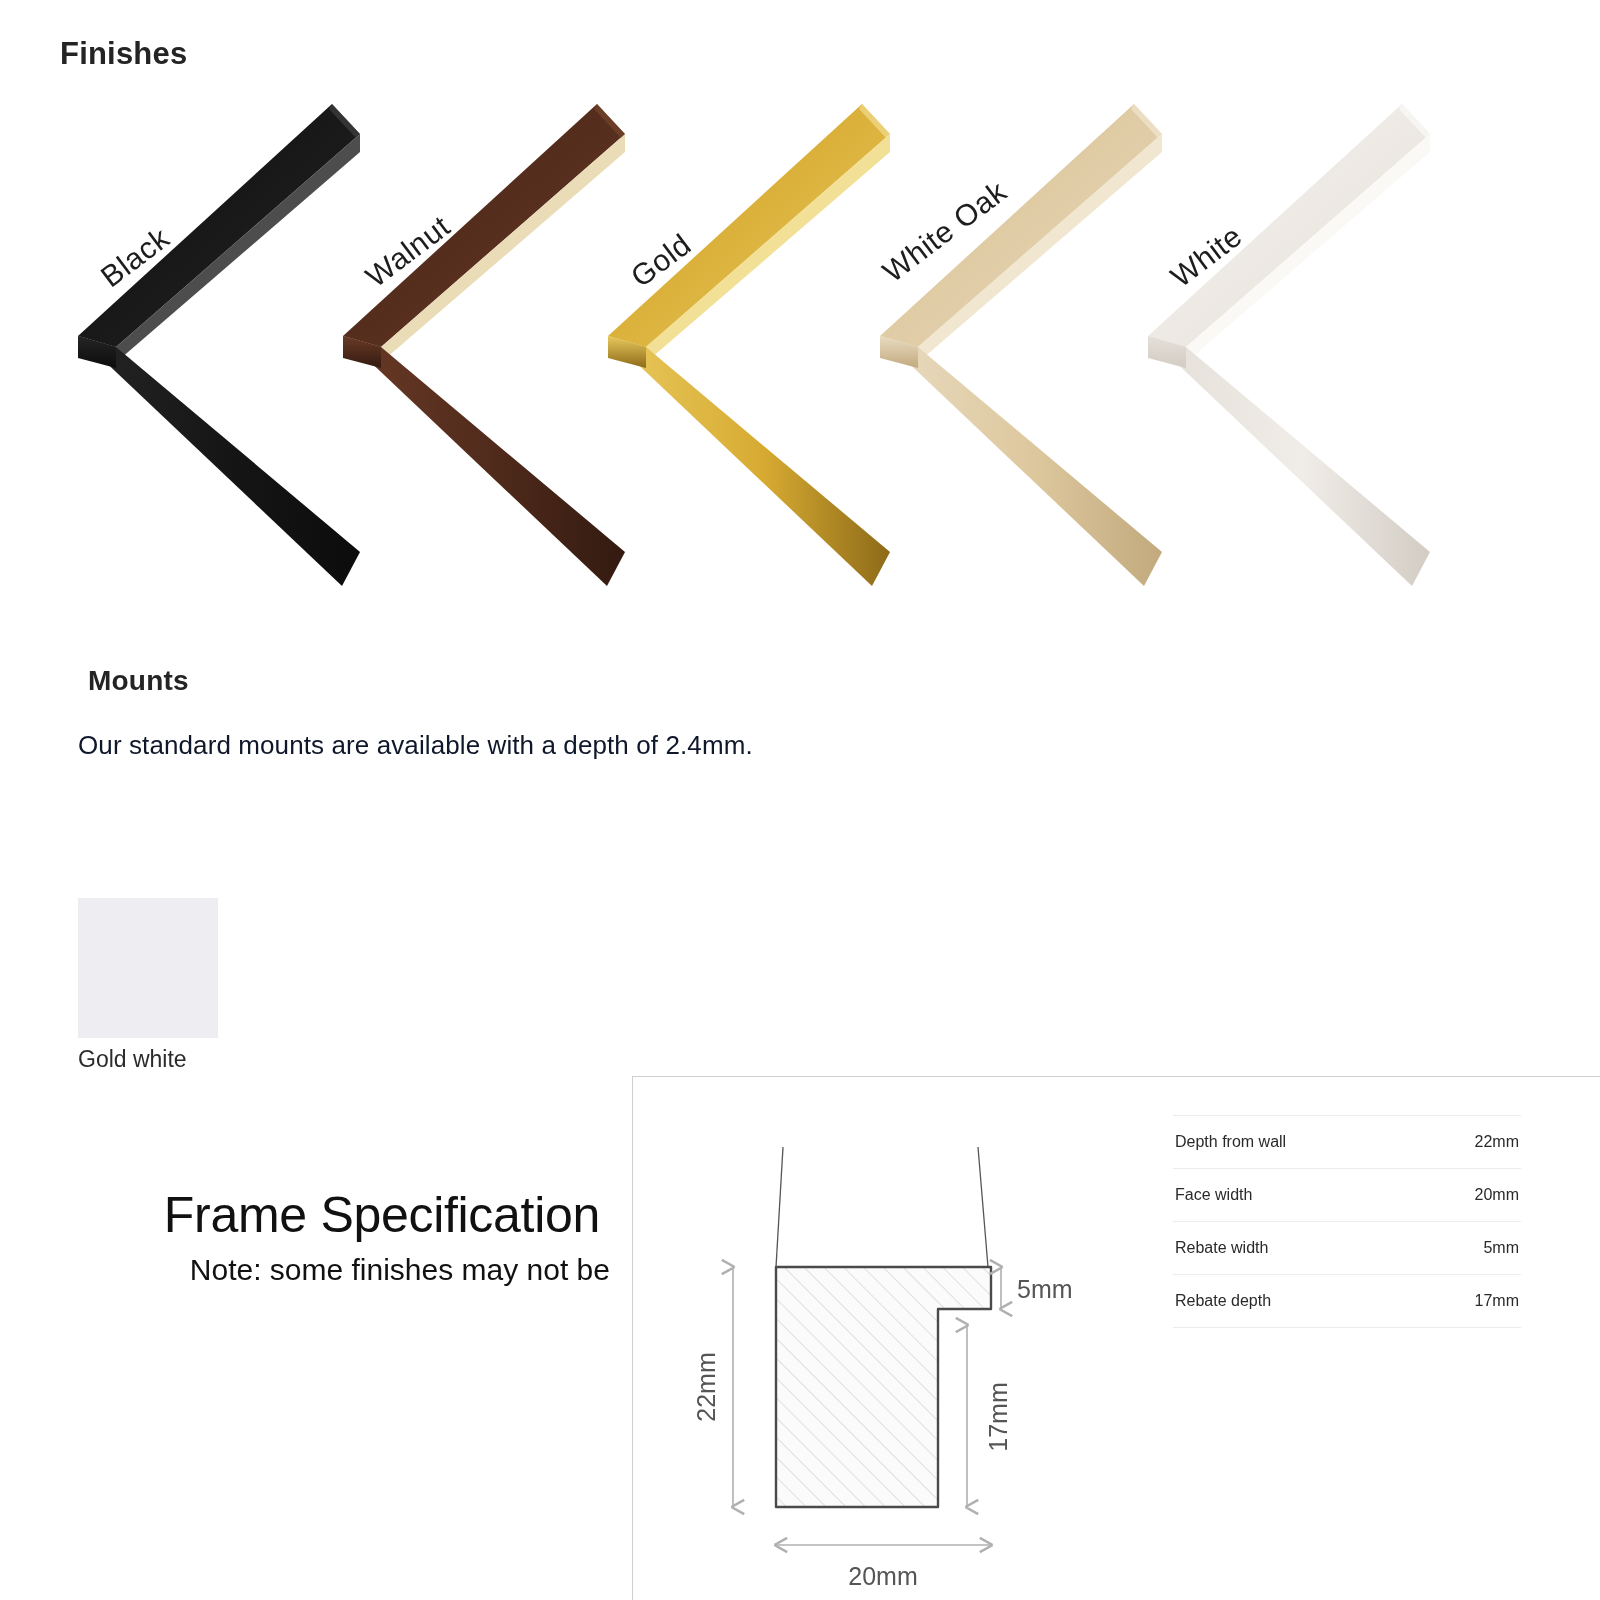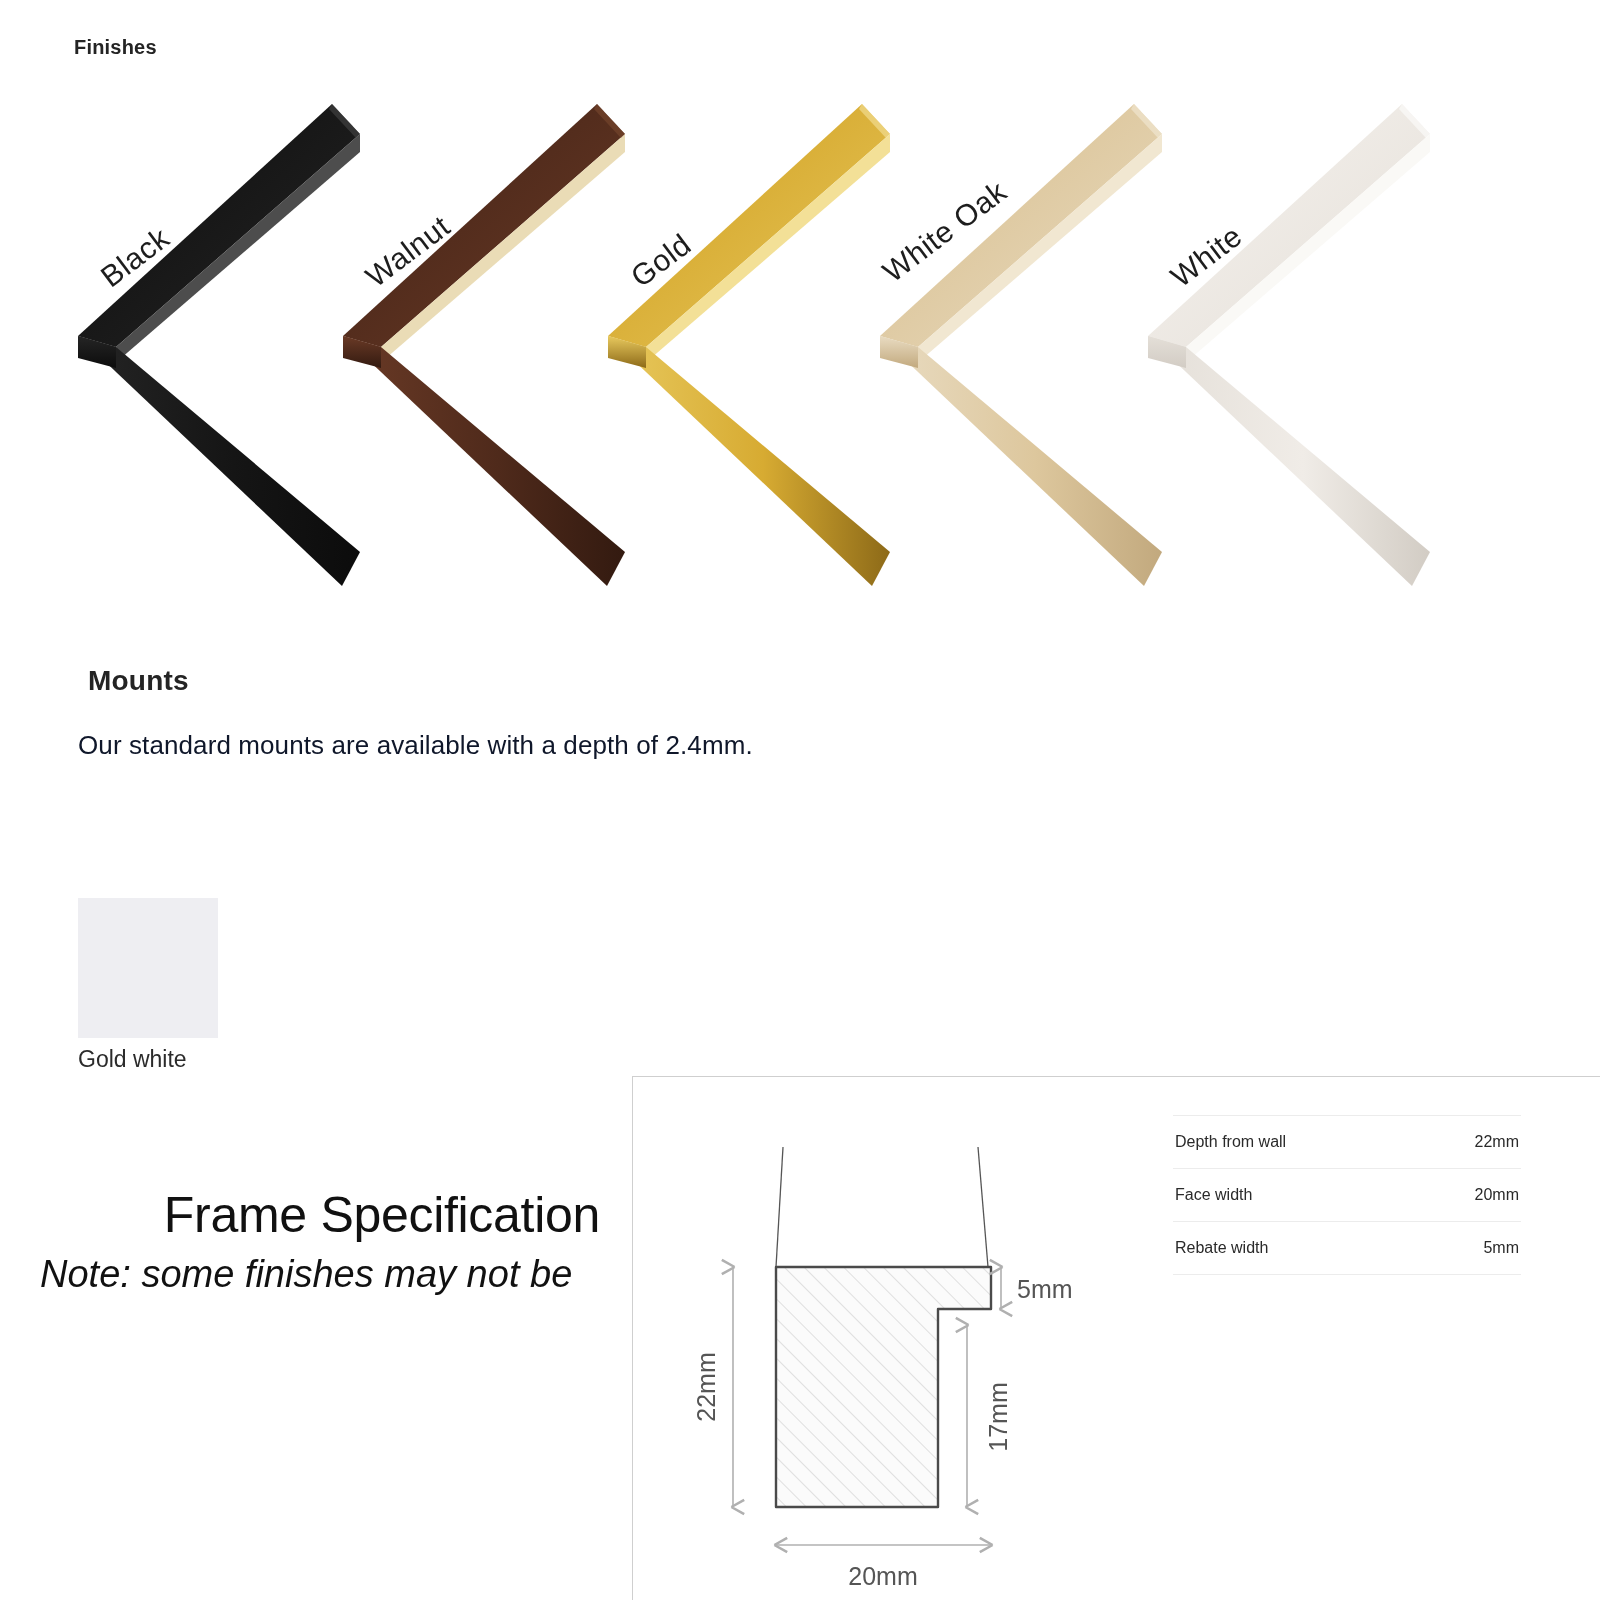--- a/index.html
+++ b/index.html
@@ -8,22 +8,22 @@
     height: 1600px;
     background: #ffffff;
     font-family: "Liberation Sans", sans-serif;
     color: #1f1f1f;
     overflow: hidden;
   }
   #root { position: relative; width: 1600px; height: 1600px; }
 
   
   .h-finishes {
-    position: absolute; left: 74px; top: 36px;
-    font-size: 20px; font-weight: bold; letter-spacing: .2px;
+    position: absolute; left: 60px; top: 36px;
+    font-size: 31px; font-weight: bold; letter-spacing: .2px;
     color: #242424;
   }
   .h-mounts {
     position: absolute; left: 88px; top: 665px;
     font-size: 28px; font-weight: bold; letter-spacing: .2px;
     color: #242424;
   }
   .p-mount {
     position: absolute; left: 78px;
     font-size: 26px; line-height: 1.42; font-weight: 300;
@@ -63,24 +63,23 @@
   
   .spec-title {
     position: absolute; left: 60px; top: 1186px; width: 540px;
     text-align: right;
     font-size: 50px; font-weight: 300; letter-spacing: -.3px;
     color: #111;
     white-space: nowrap;
   }
   .spec-note {
     position: absolute; left: 40px; top: 1253px; width: 570px;
-    text-align: left;
-    font-size: 38px; font-weight: 300; line-height: 1.15;
+    text-align: right;
+    font-size: 30px; font-weight: 300; line-height: 1.15;
     color: #111;
-    font-style: italic;
   }
 
   
   .spec-panel {
     position: absolute; left: 632px; top: 1076px;
     width: 968px; height: 540px;
     border: 1px solid #cfcfcf;
     border-right: none;
     background: #fff;
   }
@@ -324,17 +323,21 @@
             <td class="val">22mm</td>
           </tr>
           <tr>
             <td>Face width</td>
             <td class="val">20mm</td>
           </tr>
           <tr>
             <td>Rebate width</td>
             <td class="val">5mm</td>
           </tr>
+          <tr>
+            <td>Rebate depth</td>
+            <td class="val">17mm</td>
+          </tr>
         </tbody>
     </table>
 
   </div>
 </div>
 
 </body></html>

